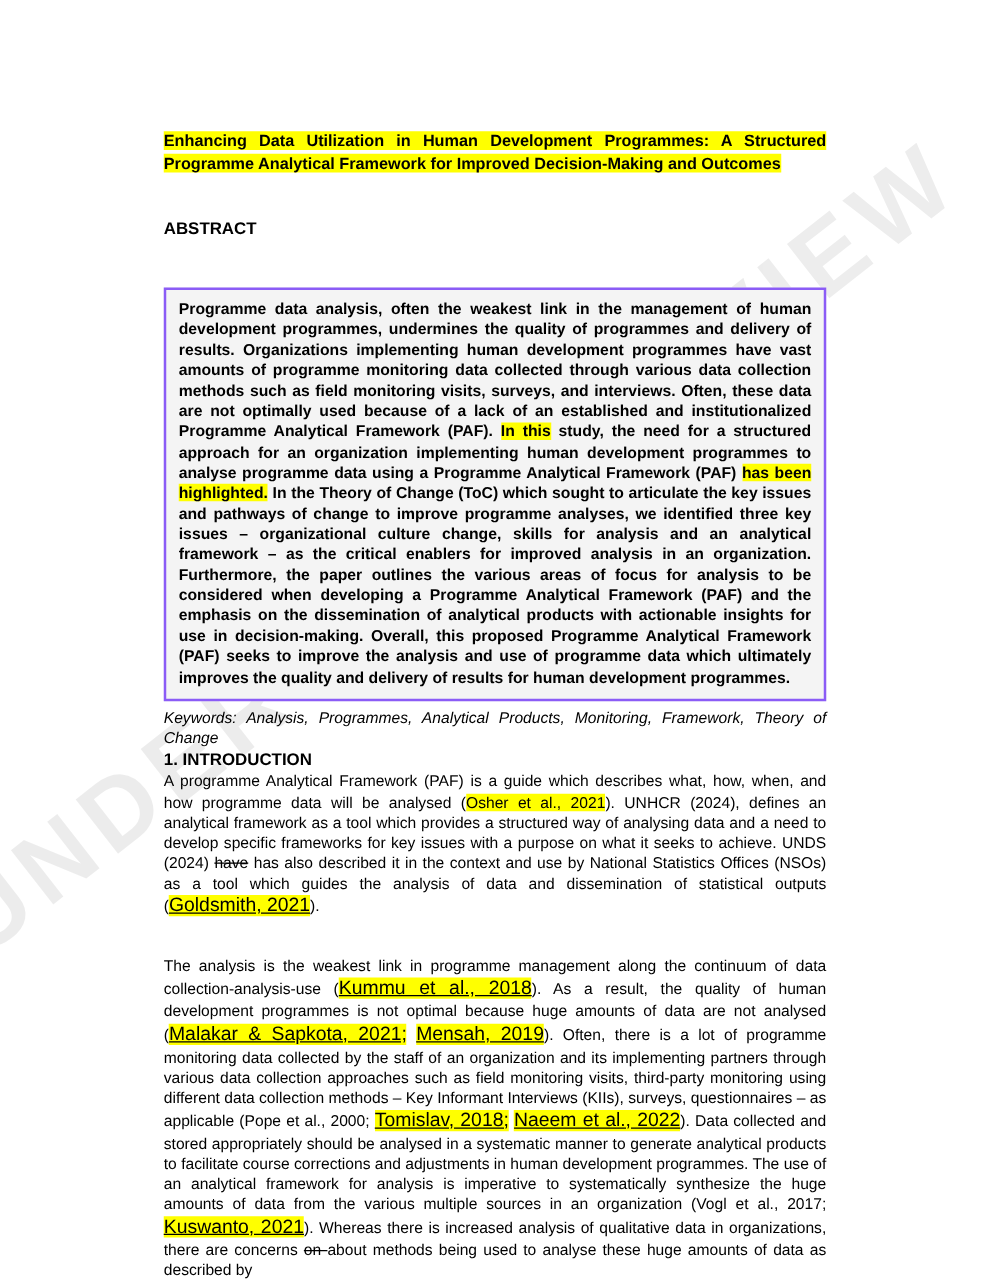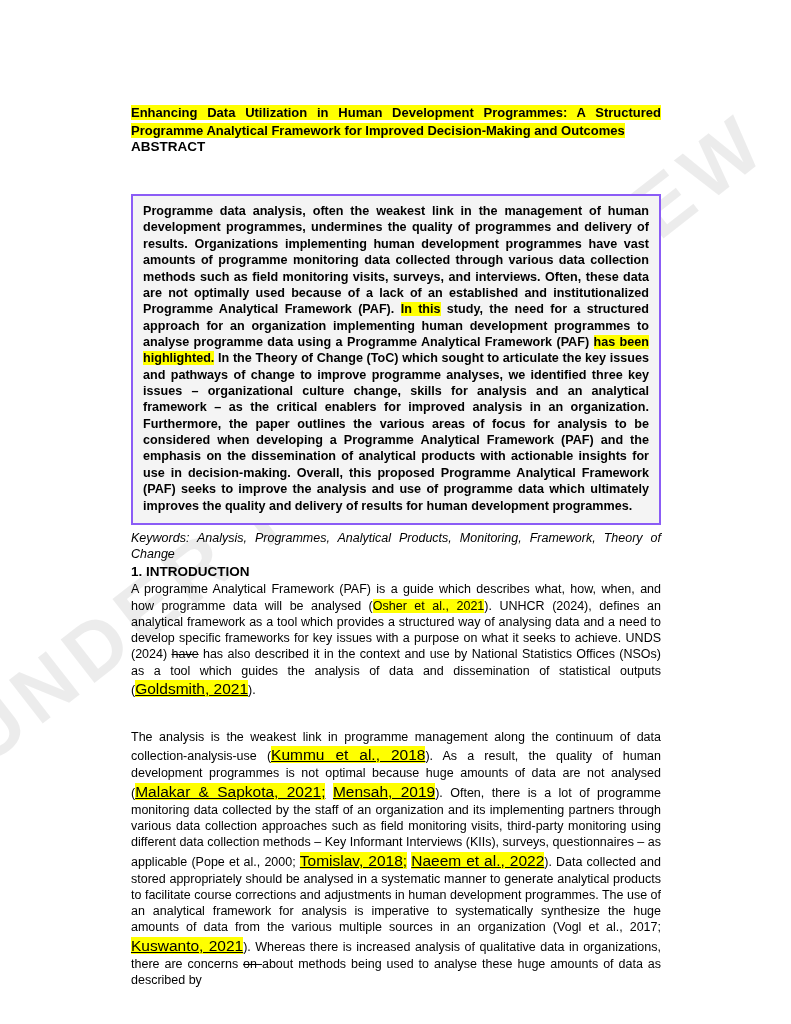--- a/index.html
+++ b/index.html
@@ -40,20 +40,21 @@
     z-index: 1;
   }
   .paper-title {
     font-weight: bold;
     font-size: 13px;
     line-height: 1.35;
     text-align: justify;
   }
   .paper-title .seg-hl { background: var(--hl); }
   .abstract-heading {
+    margin-top: 36px;
     font-weight: bold;
     font-size: 13.5px;
   }
   .abstract-box {
     margin-top: 40px;
     border: 2px solid #8b5cf6;
     background: #f4f4f4;
     padding: 7px 10px 9px 10px;
     font-weight: bold;
     font-size: 12.6px;

